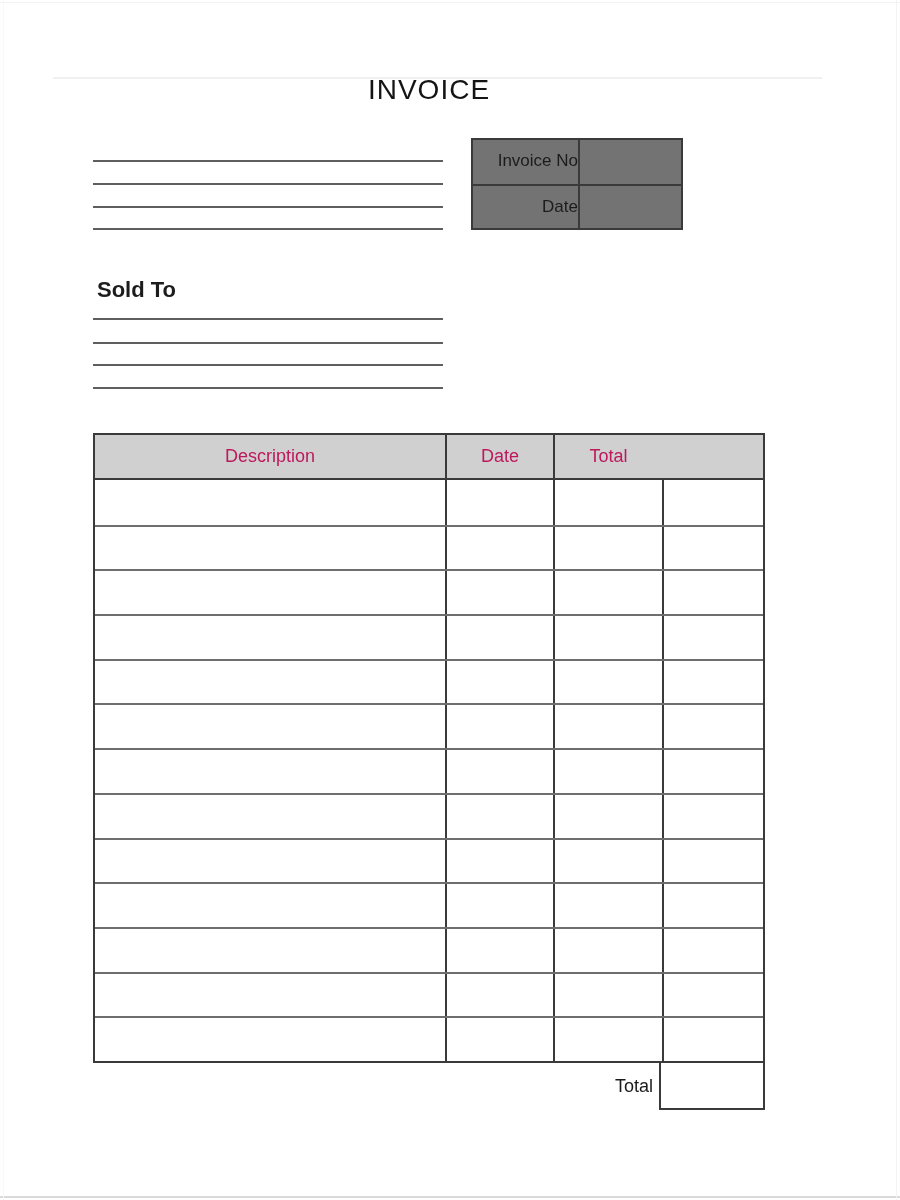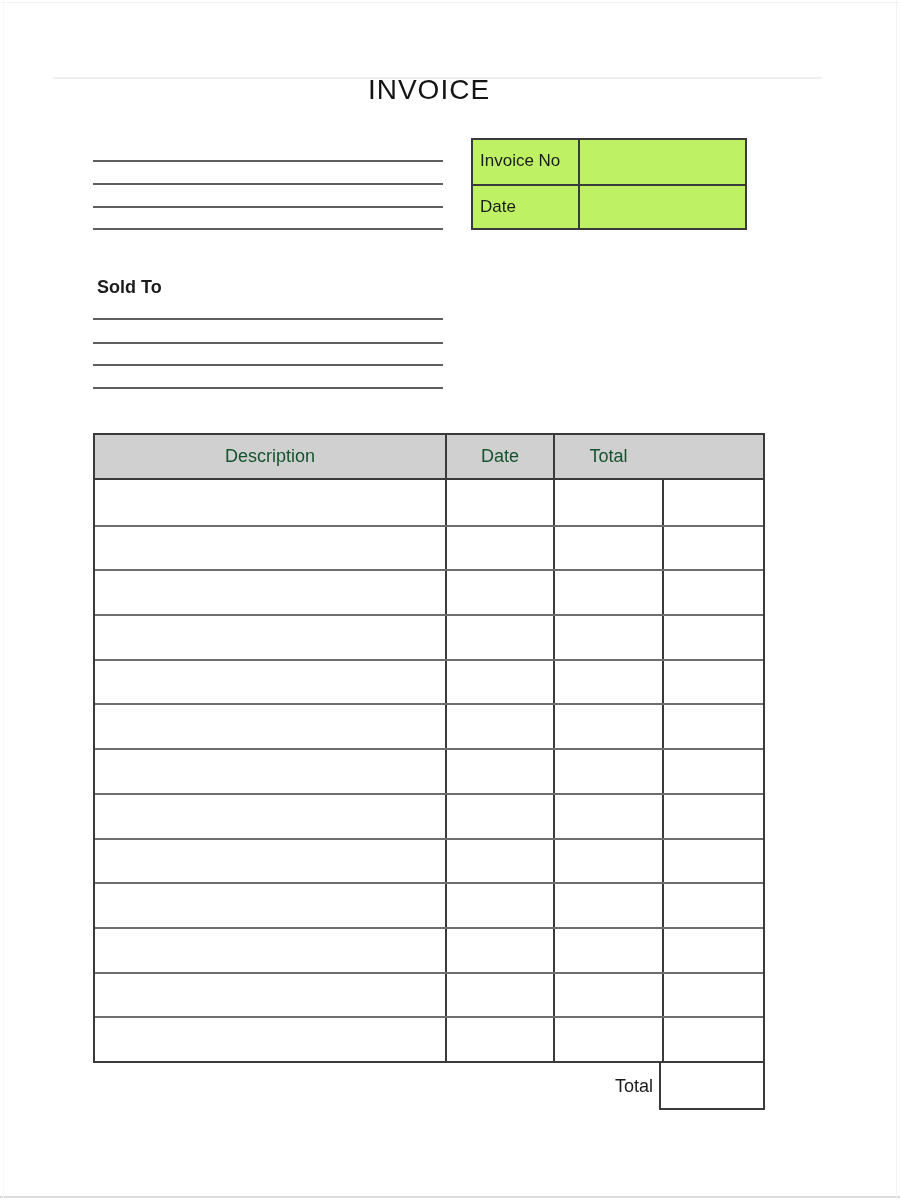--- a/index.html
+++ b/index.html
@@ -34,48 +34,48 @@
     color:#141414;font-weight:400;
   }
 
   
   .blank-line{position:absolute;left:93px;width:350px;height:2px;background:var(--blank-line);}
   .tl-1{top:160px;} .tl-2{top:183px;} .tl-3{top:206px;} .tl-4{top:228px;}
   .st-1{top:318px;} .st-2{top:342px;} .st-3{top:364px;} .st-4{top:387px;}
 
   
   .meta-box{
-    position:absolute;left:471px;top:138px;width:276px;height:92px;
-    border:2px solid var(--border-dark);background:#bef264;
+    position:absolute;left:471px;top:138px;width:212px;height:92px;
+    border:2px solid var(--border-dark);background:#737373;text-align:right;
   }
   .meta-row{display:flex;height:44px;}
   .meta-row + .meta-row{border-top:2px solid var(--border-dark);flex-direction:column;}
   .meta-label{
     width:107px;border-right:2px solid var(--border-dark);
     font-size:17px;line-height:42px;padding-left:7px;
   }
   .meta-value{flex:1;}
 
   
-  .sold-to{position:absolute;left:97px;top:277px;font-size:18px;font-weight:bold;text-align:right;}
+  .sold-to{position:absolute;left:97px;top:277px;font-size:22px;font-weight:bold;text-align:right;}
 
   
   .invoice-table{
     position:absolute;left:93px;top:433px;width:672px;height:630px;
     border:2px solid var(--border-dark);background:#fff;
   }
   .t-row{display:grid;grid-template-columns:350px 108px 109px 101px;}
   .t-cell + .t-cell{border-left:2px solid var(--border-dark);}
   .t-header{
     height:45px;background:var(--header-fill);
     border-bottom:2px solid var(--border-dark);
   }
   .t-header .t-cell{
     display:flex;align-items:center;justify-content:center;
-    font-size:18px;color:#14532d;
+    font-size:18px;color:#be185d;
   }
   .t-body-row{height:44.69px;}
   .t-body-row + .t-body-row{border-top:2px solid var(--row-line);}
 
   
   .total-label{
     position:absolute;top:1074px;right:247px;
     font-size:18px;line-height:24px;
   }
   .total-box{

